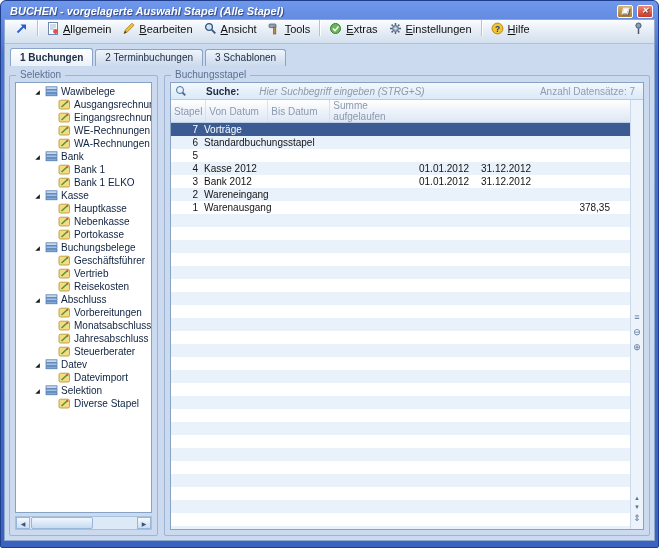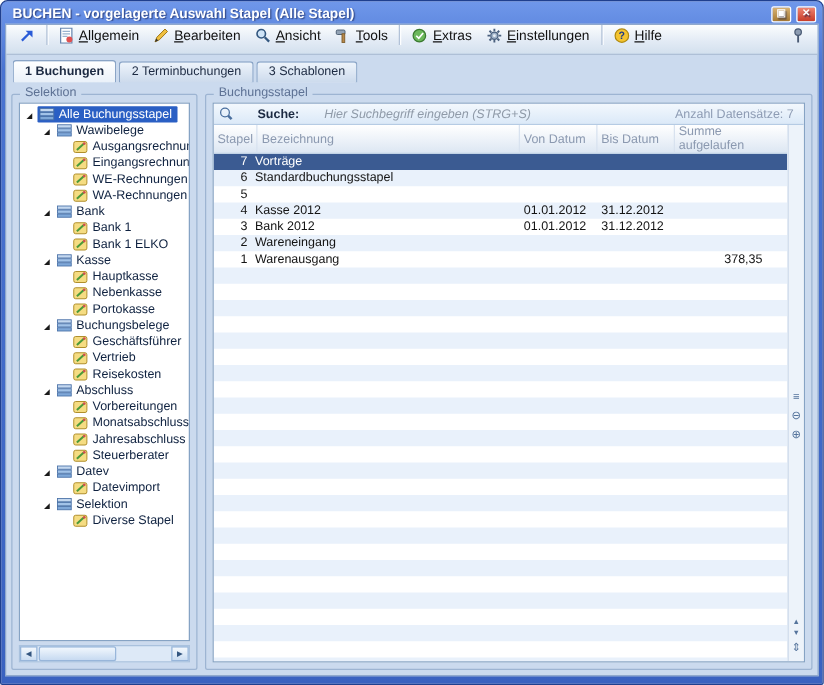--- a/index.html
+++ b/index.html
@@ -2,21 +2,21 @@
 <html><head>
 <meta charset="utf-8">
 <style>
   *{margin:0;padding:0;box-sizing:border-box;}
   html,body{width:659px;height:548px;overflow:hidden;background:#ffffff;
     font-family:"Liberation Sans",sans-serif;}
   .window{position:absolute;inset:0;border:1px solid #1f3f8e;border-radius:6px 6px 2px 2px;
     background:linear-gradient(180deg,#6f97ea 0%,#4a74d2 10%,#3a62c0 100%);padding:0 3px 3px 3px;}
   
   .titlebar{height:18px;display:flex;align-items:center;gap:4px;padding:2px 2px 0 6px;
-    color:#fff;font-size:11px;font-weight:bold;text-shadow:1px 1px 1px rgba(10,20,70,.6);}
+    color:#fff;font-size:11px;font-weight:bold;text-shadow:1px 1px 1px rgba(10,20,70,.6);font-style:italic;}
   .title{flex:1;white-space:nowrap;overflow:hidden;}
   .winbtn{width:16px;height:13px;border:1px solid #fff;border-radius:2px;display:flex;
     align-items:center;justify-content:center;font-size:8px;color:#fff;line-height:1;cursor:default;}
   .btn-max{background:linear-gradient(#d8b273,#a87b34);}
   .btn-close{background:linear-gradient(#ef8672,#c83b28);}
   
   .wbody{height:calc(100% - 21px);background:#cbdaee;border:1px solid #8fa8cc;
     display:flex;flex-direction:column;overflow:hidden;}
   
   .toolbar{flex:0 0 24px;background:linear-gradient(#fbfdfe,#e3ebf5 55%,#d3e0ee);
@@ -214,33 +214,20 @@
       <span class="tab active">1 Buchungen</span>
       <span class="tab">2 Terminbuchungen</span>
       <span class="tab">3 Schablonen</span>
     </div>
 
     <div class="content">
 
       <div class="panel panel-left">
         <span class="panel-label">Selektion</span>
         <div class="tree-wrap" id="tree">
-            <div class="tnode lvl0 selected">
-              <span class="arrow">◢</span>
-              <span class="hl">
-                <span class="ticon">
-                  <svg width="13" height="11">
-                    <rect x="1" y="0.8" width="11" height="2.6" fill="#c4d8ef" stroke="#4a72a8" stroke-width="0.7"></rect>
-                    <rect x="1" y="4" width="11" height="2.6" fill="#a2c3e8" stroke="#4a72a8" stroke-width="0.7"></rect>
-                    <rect x="1" y="7.2" width="11" height="2.6" fill="#7fa8d8" stroke="#4a72a8" stroke-width="0.7"></rect>
-                  </svg>
-                </span>
-                <span class="tlabel">Alle Buchungsstapel</span>
-              </span>
-            </div>
             <div class="tnode lvl1">
               <span class="arrow">◢</span>
               <span class="hl">
                 <span class="ticon">
                   <svg width="13" height="11">
                     <rect x="1" y="0.8" width="11" height="2.6" fill="#c4d8ef" stroke="#4a72a8" stroke-width="0.7"></rect>
                     <rect x="1" y="4" width="11" height="2.6" fill="#a2c3e8" stroke="#4a72a8" stroke-width="0.7"></rect>
                     <rect x="1" y="7.2" width="11" height="2.6" fill="#7fa8d8" stroke="#4a72a8" stroke-width="0.7"></rect>
                   </svg>
                 </span>
@@ -560,21 +547,20 @@
           <div class="searchbar">
             <span class="magicon"></span>
             <span class="search-label">Suche:</span>
             <span class="search-hint">Hier Suchbegriff eingeben (STRG+S)</span>
             <span class="record-count">Anzahl Datensätze: 7</span>
           </div>
           <div class="gridarea">
             <div class="gridmain">
               <div class="ghead">
                 <span class="hcell c-stapel">Stapel</span>
-                <span class="hcell c-bez">Bezeichnung</span>
                 <span class="hcell c-von">Von Datum</span>
                 <span class="hcell c-bis">Bis Datum</span>
                 <span class="hcell c-summe">Summe aufgelaufen</span>
               </div>
               <div id="rows" style="flex:1;overflow:hidden;display:flex;flex-direction:column;">
                   <div class="grow rsel">
                     <span class="gcell c-stapel">7</span>
                     <span class="gcell c-bez">Vorträge</span>
                     <span class="gcell c-von"></span>
                     <span class="gcell c-bis"></span>

